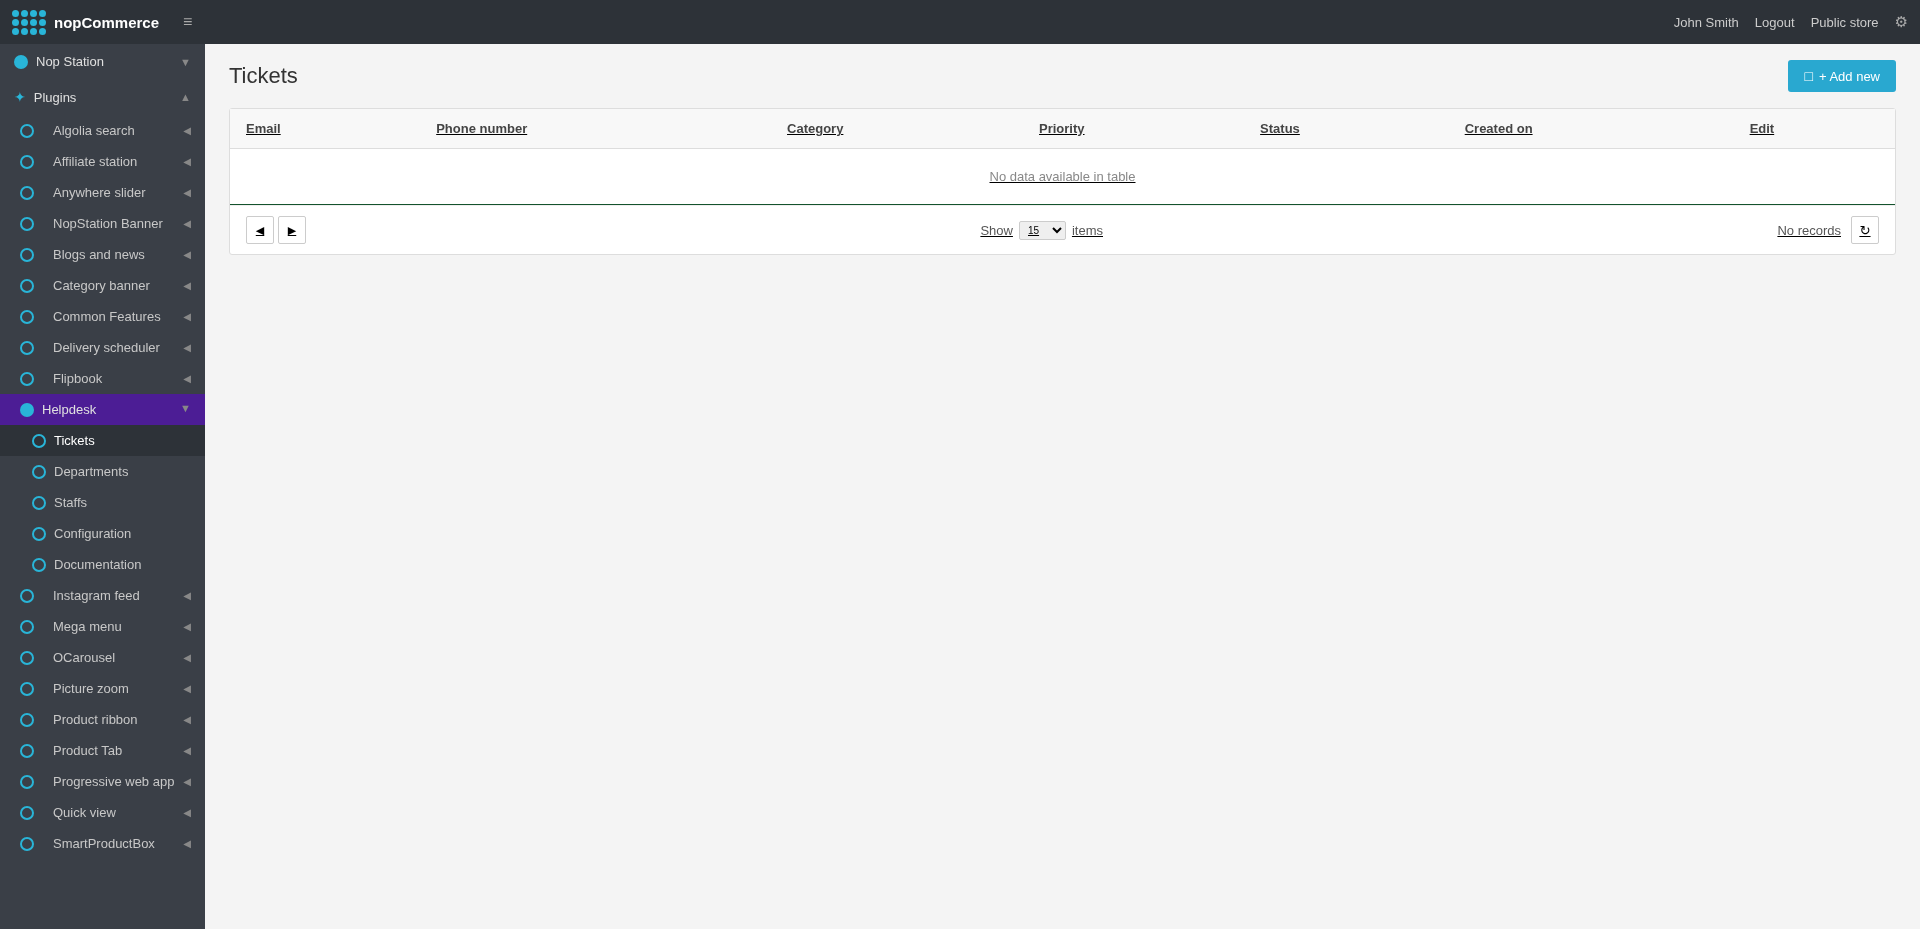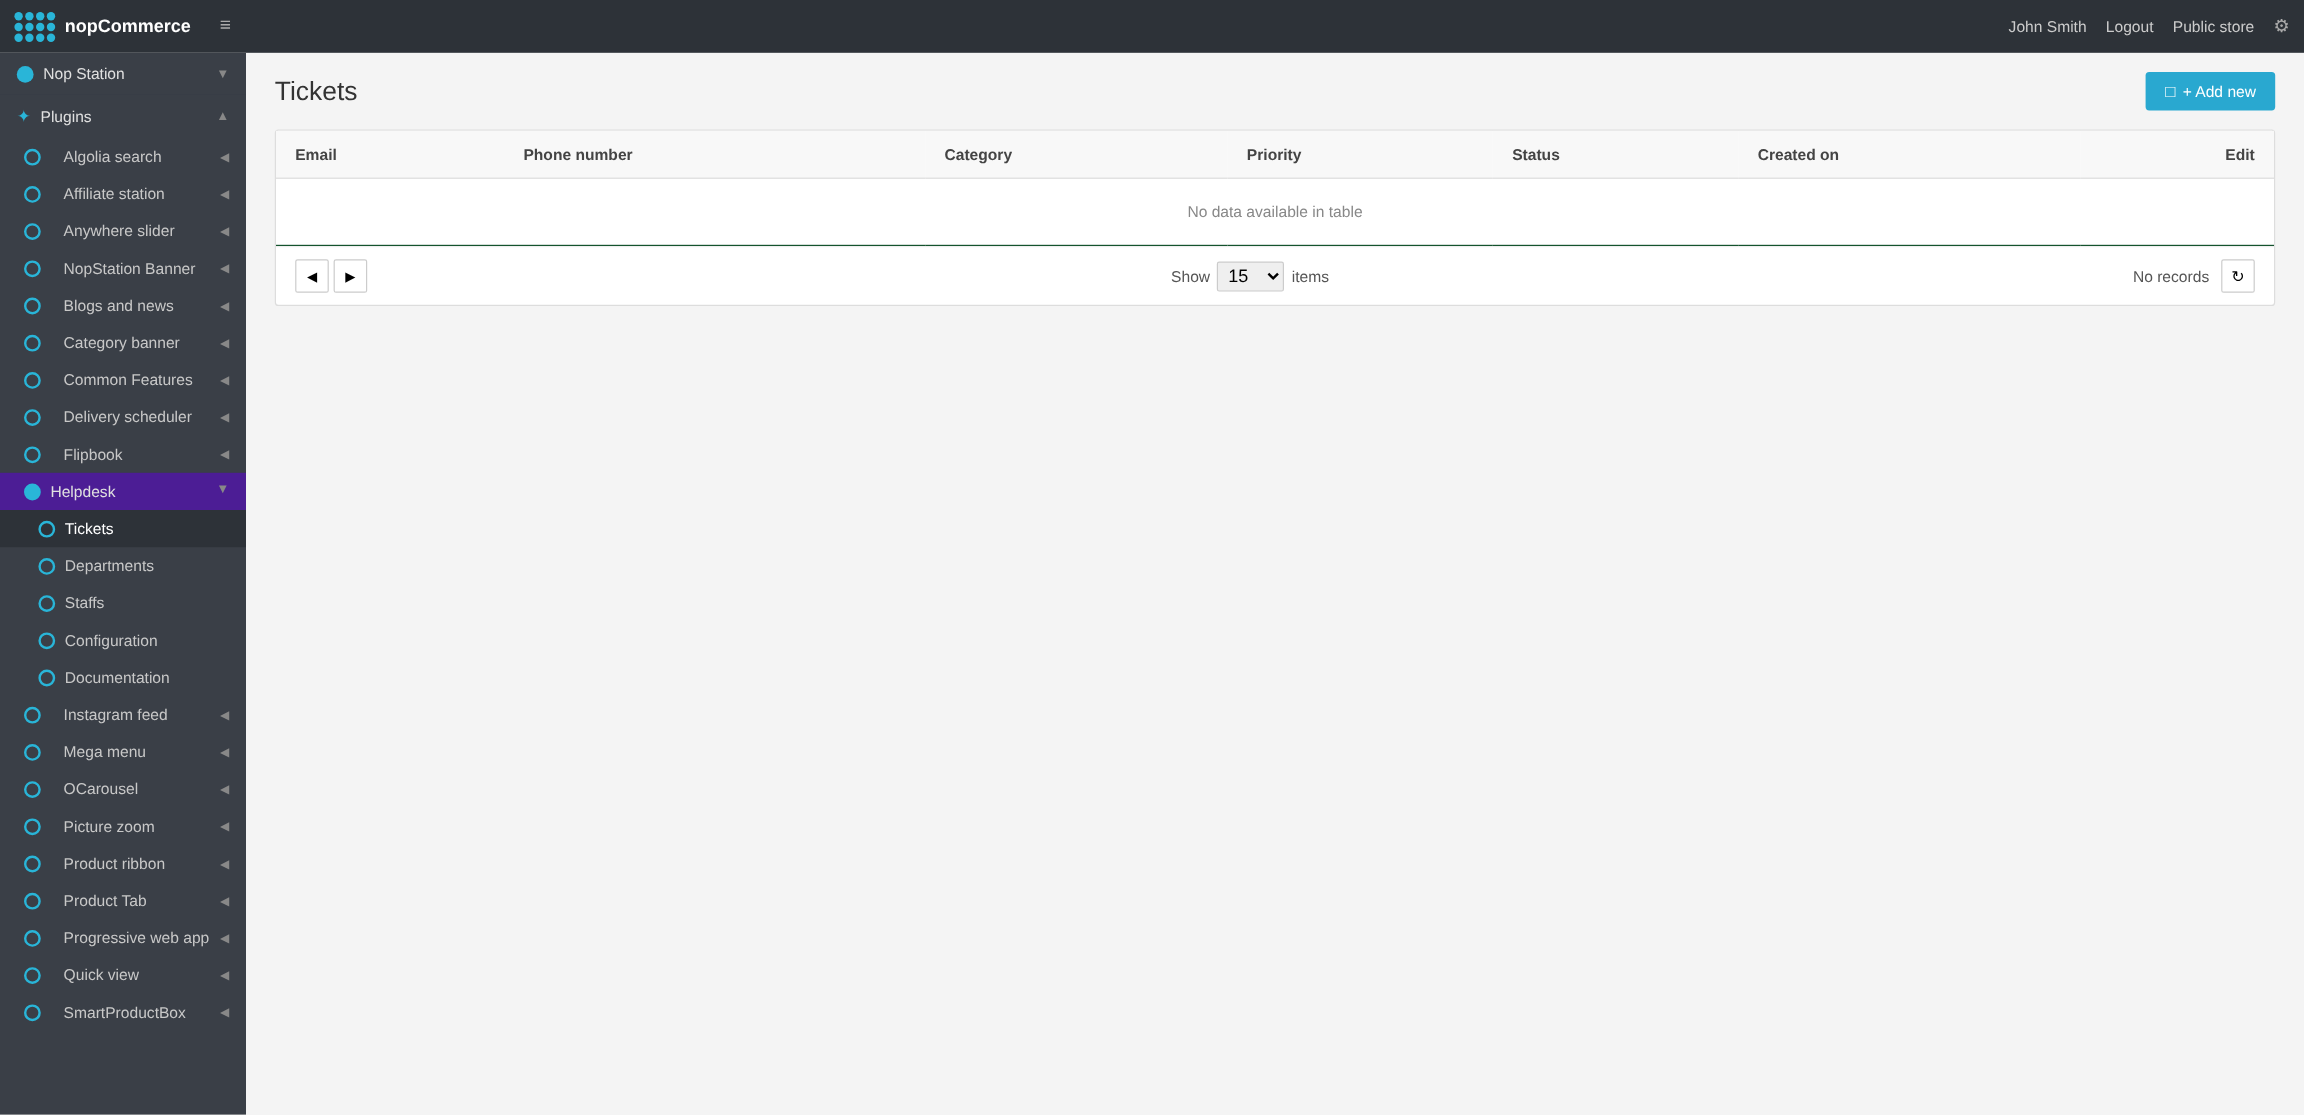--- a/index.html
+++ b/index.html
@@ -179,20 +179,21 @@
       align-items: center;
       gap: 6px;
     }
 
     
     .table-section {
       background: #fff;
       margin: 0 24px 24px 24px;
       border: 1px solid #ddd;
       border-radius: 3px;
+      text-decoration: underline;
     }
     table {
       width: 100%;
       border-collapse: collapse;
     }
     thead th {
       background: #f8f8f8;
       padding: 12px 16px;
       text-align: left;
       font-weight: 600;
@@ -224,21 +225,21 @@
       width: 28px;
       height: 28px;
       cursor: pointer;
       display: flex;
       align-items: center;
       justify-content: center;
       font-size: 11px;
       border-radius: 2px;
     }
     .show-items { display: flex; align-items: center; gap: 6px; color: #555; font-size: 13px; }
-    .show-items select { border: 1px solid #ccc; padding: 2px 4px; font-size: 15px; border-radius: 2px; }
+    .show-items select { border: 1px solid #ccc; padding: 2px 4px; font-size: 10px; border-radius: 2px; }
     .records-info { display: flex; align-items: center; gap: 10px; color: #555; font-size: 13px; }
     .refresh-btn { background: #fff; border: 1px solid #ccc; width: 28px; height: 28px; cursor: pointer; display: flex; align-items: center; justify-content: center; border-radius: 2px; }
 
     
     .footer {
       background: #f4f4f4;
       border-top: 1px solid #ddd;
       padding: 10px 24px;
       display: flex;
       justify-content: space-between;
@@ -496,21 +497,21 @@
     <div class="table-section">
       <table>
         <thead>
           <tr>
             <th>Email</th>
             <th>Phone number</th>
             <th>Category</th>
             <th>Priority</th>
             <th>Status</th>
             <th>Created on</th>
-            <th style="text-align:right;">Edit</th>
+            <th style="text-align:left;">Edit</th>
           </tr>
         </thead>
         <tbody>
           <tr class="no-data-row">
             <td colspan="7">No data available in table</td>
           </tr>
         </tbody>
       </table>
 
       <div class="pagination-bar">

